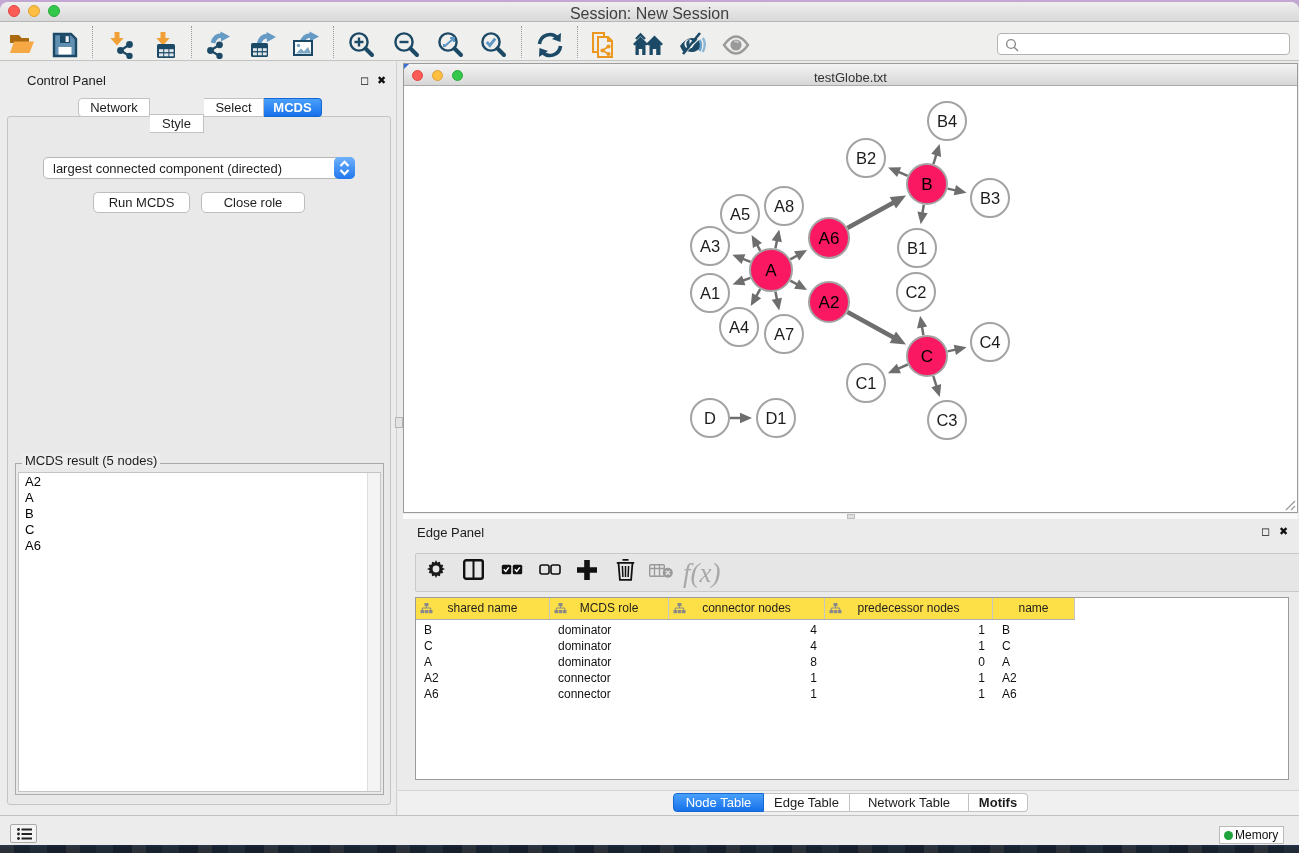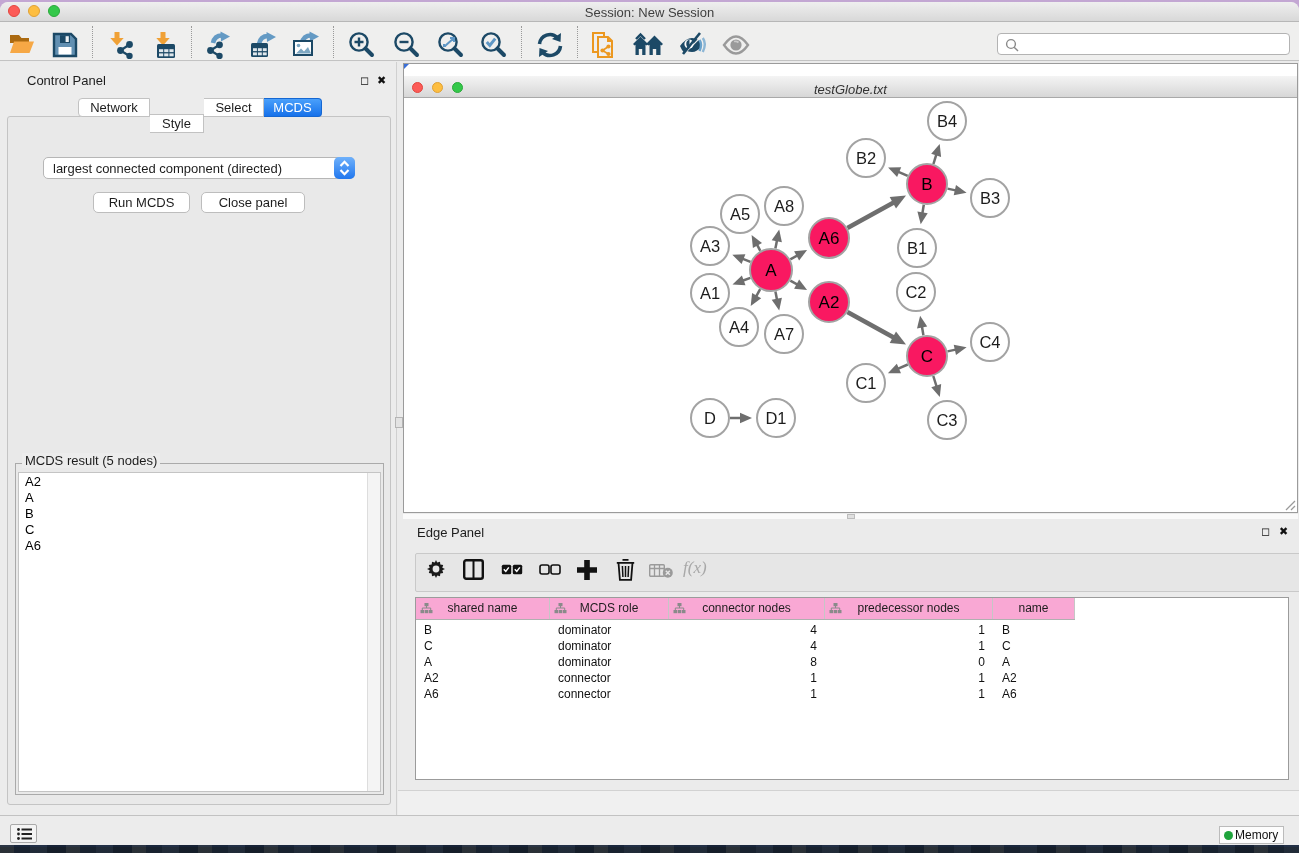--- a/index.html
+++ b/index.html
@@ -5,59 +5,59 @@
 * { margin:0; padding:0; box-sizing:border-box; }
 html,body { width:1299px; height:853px; overflow:hidden; }
 body { font-family:"Liberation Sans", sans-serif; background:#c3a7d3; position:relative; }
 .window { position:absolute; left:0; top:2px; width:1299px; height:843px; background:#ececec; border-radius:9px 9px 0 0; }
 
 .titlebar { position:absolute; left:0; top:0; width:100%; height:20px; background:linear-gradient(#efefef,#d8d8d8); border-radius:8px 8px 0 0; border-bottom:1px solid #b7b7b7; }
 .tl { position:absolute; top:3px; width:12px; height:12px; border-radius:50%; }
 .tl.r { left:8px;  background:#fc5b57; border:1px solid #e2463f; }
 .tl.y { left:28px; background:#fdbe41; border:1px solid #e0a135; }
 .tl.g { left:48px; background:#34c84a; border:1px solid #2aa93b; }
-.title { position:absolute; top:3px; left:0; width:100%; text-align:center; font-size:13px; color:#404040; }
+.title { position:absolute; top:3px; left:0; width:100%; text-align:center; font-size:16px; color:#404040; }
 
 .toolbar { position:absolute; left:0; top:20px; width:100%; height:39px; background:#efefee; border-bottom:1px solid #c3c3c3; }
 .tb-icon { position:absolute; top:9px; width:28px; height:28px; }
 .tb-sep { position:absolute; top:4px; height:32px; border-left:1px dotted #9a9a9a; }
 .searchbox { position:absolute; left:997px; top:11px; width:293px; height:22px; background:#fff; border:1px solid #b3b3b3; border-radius:4px; }
 
 .mainbg { position:absolute; left:0; top:59px; width:100%; height:754px; background:#ebebeb; }
 
 .cp { position:absolute; left:0; top:60px; width:397px; height:754px; background:#ececec; border-right:1px solid #d0d0d0;padding-left:30px; }
 .cp-title { position:absolute; left:27px; top:11px; font-size:13px; color:#1d1d1d; }
 .paneldots { position:absolute; top:12px; font-size:11px; color:#111; }
 .cp-inner { position:absolute; left:7px; top:54px; width:384px; height:689px; border:1px solid #c4c4c4; border-radius:3px; background:#e9e9e9; }
 .tabs { position:absolute; top:36px; left:78px; height:33px; display:flex; z-index:3; }
 .tab { height:19px; background:#fff; border:1px solid #c2c2c2; border-left:none; font-size:13px; color:#1d1d1d; text-align:center; line-height:18px; padding:0 14px; }
 .tab.first { border-left:1px solid #c2c2c2; border-radius:4px 0 0 4px; }
-.tab.last { border-radius:0 4px 4px 0; }
+.tab.last { border-radius:0 4px 4px 0;font-weight:bold; }
 .tab.sel { background:linear-gradient(#4aa0fb,#1671ea); border-color:#1567d2; color:#fff; }
 
 .opt-label { position:absolute; left:0; top:72px; width:397px; text-align:center; font-size:13px; color:#1d1d1d; }
 .combo { position:absolute; left:43px; top:95px; width:312px; height:22px; background:#fff; border:1px solid #b6b6b6; border-radius:5px; font-size:13px; color:#1d1d1d; line-height:21px; padding-left:9px; }
 .combo-btn { position:absolute; right:-1px; top:-1px; width:21px; height:22px; border-radius:5px; background:linear-gradient(#6fb1fb,#2077ee); }
 .btn { position:absolute; height:21px; background:#fff; border:1px solid #bdbdbd; border-radius:5px; font-size:13px; color:#1d1d1d; text-align:center; line-height:19px; }
 
 .groupbox { position:absolute; left:15px; top:401px; width:369px; height:332px; border:1px solid #aaa; }
 .gb-title { position:absolute; left:6px; top:-11px; background:#ececec; padding:0 3px; font-size:13px; color:#1d1d1d; }
 .gb-list { position:absolute; left:2px; top:8px; right:2px; bottom:2px; background:#fff; border:1px solid #c4c4c4; font-size:13px; color:#000; padding:1px 0 0 6px; line-height:16px; }
 .gb-scroll { position:absolute; right:0px; top:0px; width:13px; height:100%; background:#f4f4f4; border-left:1px solid #ddd; }
 
 .netwin { position:absolute; left:403px; top:61px; width:895px; height:450px; background:#fff; border:1px solid #9b9b9b; }
-.net-titlebar { position:absolute; left:0; top:12px; width:100%; height:22px; background:linear-gradient(#f4f4f4,#d7d7d7); border-bottom:1px solid #a9a9a9;font-style:italic; }
+.net-titlebar { position:absolute; left:0; top:0; width:100%; height:22px; background:linear-gradient(#f4f4f4,#d7d7d7); border-bottom:1px solid #a9a9a9; }
 .ntl { position:absolute; top:6px; width:11px; height:11px; border-radius:50%; }
 .net-title { position:absolute; top:6px; width:100%; text-align:center; font-size:13px; color:#333; }
 
 .tp { position:absolute; left:398px; top:518px; width:901px; height:295px; }
 .tp-title { position:absolute; left:19px; top:5px; font-size:13px; color:#1d1d1d; }
 .tp-toolbar { position:absolute; left:17px; top:33px; width:1273px; height:39px; background:#e6e6e6; border:1px solid #c9c9c9; border-radius:2px; }
 .tbl { position:absolute; left:17px; top:77px; width:874px; height:183px; background:#fff; border:1px solid #9b9b9b; }
-.th { position:absolute; left:0; top:0; width:659px; height:22px; background:#f9a8d4; border-bottom:1px solid #b0b0b0; }
+.th { position:absolute; left:0; top:0; width:659px; height:22px; background:#fde047; border-bottom:1px solid #b0b0b0; }
 .thc { position:absolute; top:0; height:21px; border-right:1px solid #c6c6c6; font-size:12px; color:#1d1d1d; text-align:center; line-height:21px; }
 .thc .hier { position:absolute; left:4px; top:5px; width:13px; height:11px; }
 .tr { position:absolute; left:0; width:659px; height:16px; font-size:12px; color:#111; line-height:16px; }
 .tr .c1 { position:absolute; left:8px; }
 .tr .c2 { position:absolute; left:142px; }
 .tr .c3 { position:absolute; left:253px; width:148px; text-align:right; }
 .tr .c4 { position:absolute; left:409px; width:160px; text-align:right; }
 .tr .c5 { position:absolute; left:586px; }
 .tbl-tabs { position:absolute; top:273px; left:275px; height:19px; display:flex; }
 
@@ -216,21 +216,21 @@
     <div class="cp-inner"></div>
     <div class="combo">largest connected component (directed)
       <div class="combo-btn">
           <svg style="position:absolute;left:4px;top:3px;" width="13" height="16" viewBox="0 0 13 16">
             <path d="M2.5 6 L6.5 1.8 L10.5 6" fill="none" stroke="#fff" stroke-width="2.2"></path>
             <path d="M2.5 10 L6.5 14.2 L10.5 10" fill="none" stroke="#fff" stroke-width="2.2"></path>
           </svg>
         </div>
     </div>
     <div class="btn" style="left:93px; top:130px; width:97px;">Run MCDS</div>
-    <div class="btn" style="left:201px; top:130px; width:104px;">Close panel</div>
+    <div class="btn" style="left:201px; top:130px; width:104px;">Close role</div>
     <div class="groupbox">
       <div class="gb-title">MCDS result (5 nodes)</div>
       <div class="gb-list">A2<br>A<br>B<br>C<br>A6
         <div class="gb-scroll"></div>
       </div>
     </div>
   </div>
   <div class="netwin">
     <div class="net-titlebar">
       <div class="ntl" style="left:8px;  background:#fc5b57; border:1px solid #e2463f;"></div>
@@ -358,21 +358,21 @@
           <path d="M6.5 0.8 h6 M0.8 3.8 h17.4" stroke="#111" stroke-width="1.8"></path>
           <path d="M2.5 3.8 l1.4 17 h11.2 l1.4 -17" fill="none" stroke="#111" stroke-width="1.8"></path>
           <path d="M6.4 7 l0.5 11 M9.5 7 v11 M12.6 7 l-0.5 11" stroke="#111" stroke-width="1.5"></path>
         </svg>
       <svg style="position:absolute;left:233px;top:10px;" width="24" height="14" viewBox="0 0 24 14">
           <rect x="0.7" y="0.7" width="14.6" height="11.6" rx="1" fill="none" stroke="#9a9a9a" stroke-width="1.4"></rect>
           <path d="M1 4.5 h14 M5.5 1 v11 M10.5 1 v11" stroke="#9a9a9a" stroke-width="1.3"></path>
           <circle cx="18.8" cy="8.8" r="5" fill="#9a9a9a"></circle>
           <path d="M16.8 6.8 l4 4 M20.8 6.8 l-4 4" stroke="#e6e6e6" stroke-width="1.5"></path>
         </svg>
-      <div style="position:absolute;left:267px;top:4px;font-family:'Liberation Serif',serif;font-style:italic;font-size:17px;color:#a8a8a8;">f(x)</div>
+      <div style="position:absolute;left:267px;top:4px;font-family:'Liberation Serif',serif;font-style:italic;font-size:27px;color:#a8a8a8;">f(x)</div>
     </div>
     <div class="tbl" id="tbl">
       <div class="th">
         <div class="thc" style="left:0;width:134px;"><svg class="hier" viewBox="0 0 12 11">
               <rect x="4" y="0" width="4" height="3.2" fill="#8a8a8a"></rect>
               <rect x="0" y="7" width="3.6" height="3.2" fill="#8a8a8a"></rect>
               <rect x="4.2" y="7" width="3.6" height="3.2" fill="#8a8a8a"></rect>
               <rect x="8.4" y="7" width="3.6" height="3.2" fill="#8a8a8a"></rect>
               <path d="M6 3 v2 M1.8 7 V5 h8.4 v2" stroke="#8a8a8a" fill="none"></path>
             </svg><span>shared name</span></div>
@@ -429,20 +429,26 @@
         </div>
       <div class="tr" style="top:88px;">
           <span class="c1">A6</span>
           <span class="c2">connector</span>
           <span class="c3">1</span>
           <span class="c4">1</span>
           <span class="c5">A6</span>
         </div>
     </div>
     <div style="position:absolute;left:0;top:270px;width:901px;height:25px;background:#f0f0f0;border-top:1px solid #d2d2d2;"></div>
+    <div class="tbl-tabs">
+      <div class="tab first sel" style="width:91px;padding:0;">Node Table</div>
+        <div class="tab" style="width:86px;padding:0;">Edge Table</div>
+        <div class="tab" style="width:119px;padding:0;">Network Table</div>
+        <div class="tab last" style="width:59px;padding:0;">Motifs</div>
+    </div>
   </div>
   <div class="statusbar">
     <div class="sb-btn">
         <svg style="position:absolute;left:6px;top:3px;" width="15" height="12" viewBox="0 0 15 12">
           <circle cx="1.5" cy="1.5" r="1.4" fill="#222"></circle>
           <circle cx="1.5" cy="6" r="1.4" fill="#222"></circle>
           <circle cx="1.5" cy="10.5" r="1.4" fill="#222"></circle>
           <path d="M4.5 1.5 H15 M4.5 6 H15 M4.5 10.5 H15" stroke="#222" stroke-width="2"></path>
         </svg>
       </div>

